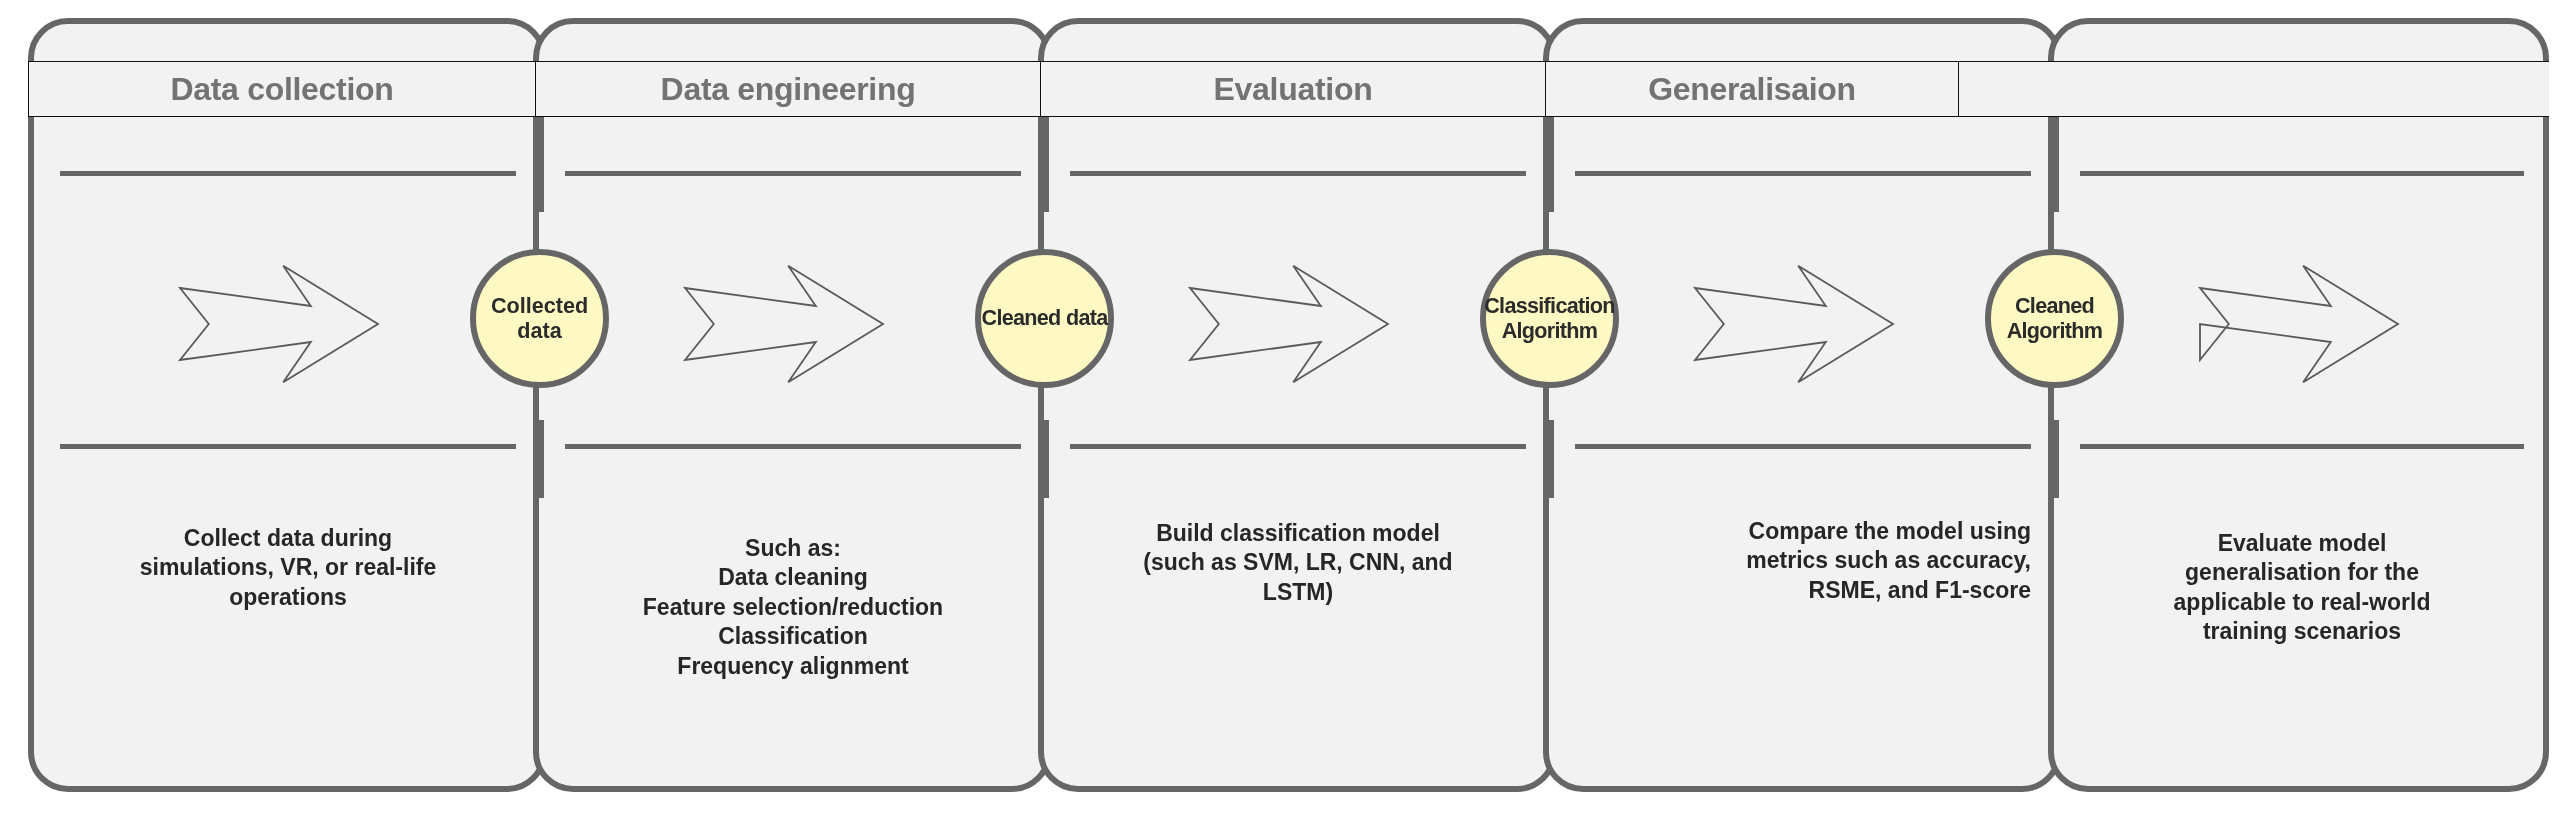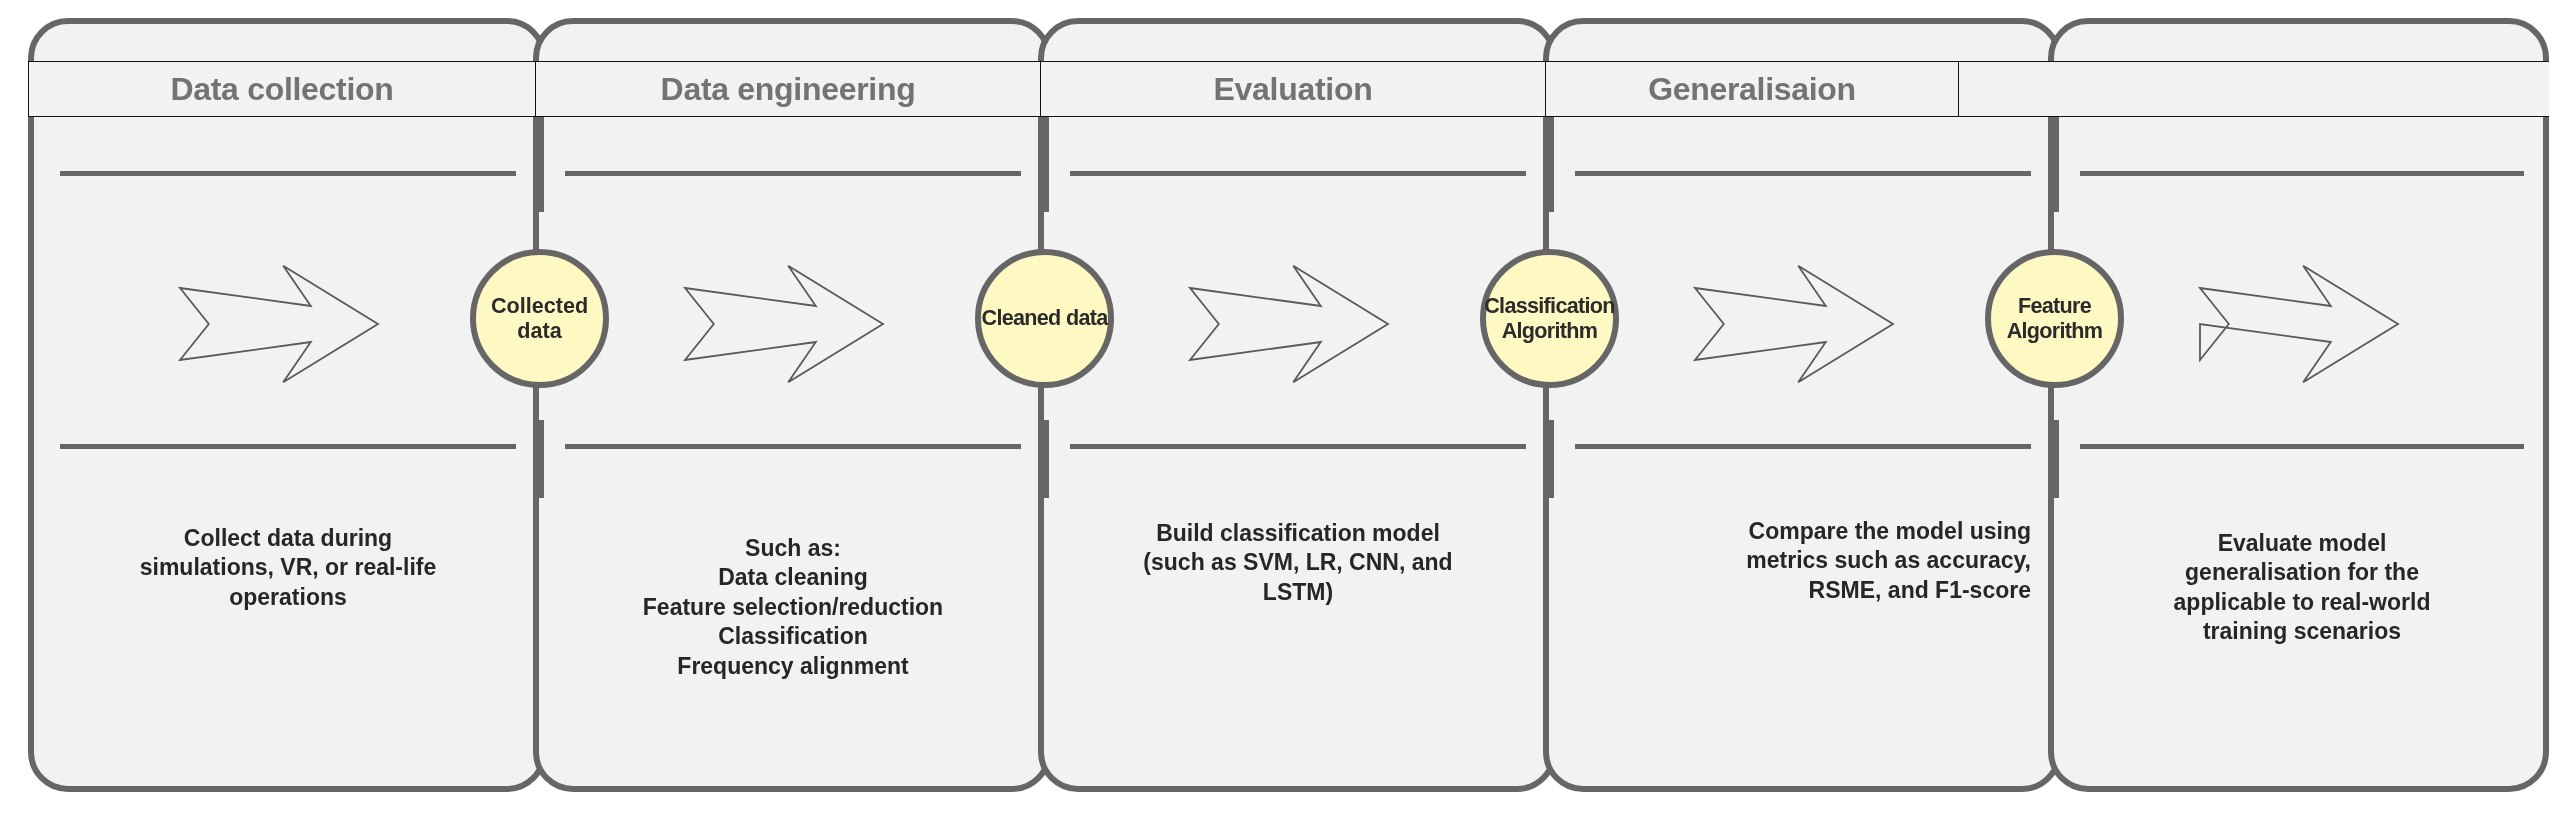--- a/index.html
+++ b/index.html
@@ -171,21 +171,21 @@
 
   <div class="circle" style="left:975px; top:249px;">
     <span class="circle-label wide">Cleaned data</span>
   </div>
 
   <div class="circle" style="left:1480px; top:249px;">
     <span class="circle-label wide"><span>Classification</span><br><span>Algorithm</span></span>
   </div>
 
   <div class="circle" style="left:1985px; top:249px;">
-    <span class="circle-label wide"><span>Feature</span><br><span>Algorithm</span></span>
+    <span class="circle-label wide"><span>Cleaned</span><br><span>Algorithm</span></span>
   </div>
 
   <svg class="arrow" style="left:174px; top:261px;" width="210" height="126" viewBox="0 0 350 210">
     <polygon points="10,45 228,75 182,8 340,105 182,202 228,135 10,165 58,105" fill="none" stroke="#5a5a5a" stroke-width="3" stroke-linejoin="miter"></polygon>
   </svg>
 
   <svg class="arrow" style="left:679px; top:261px;" width="210" height="126" viewBox="0 0 350 210">
     <polygon points="10,45 228,75 182,8 340,105 182,202 228,135 10,165 58,105" fill="none" stroke="#5a5a5a" stroke-width="3" stroke-linejoin="miter"></polygon>
   </svg>
 

